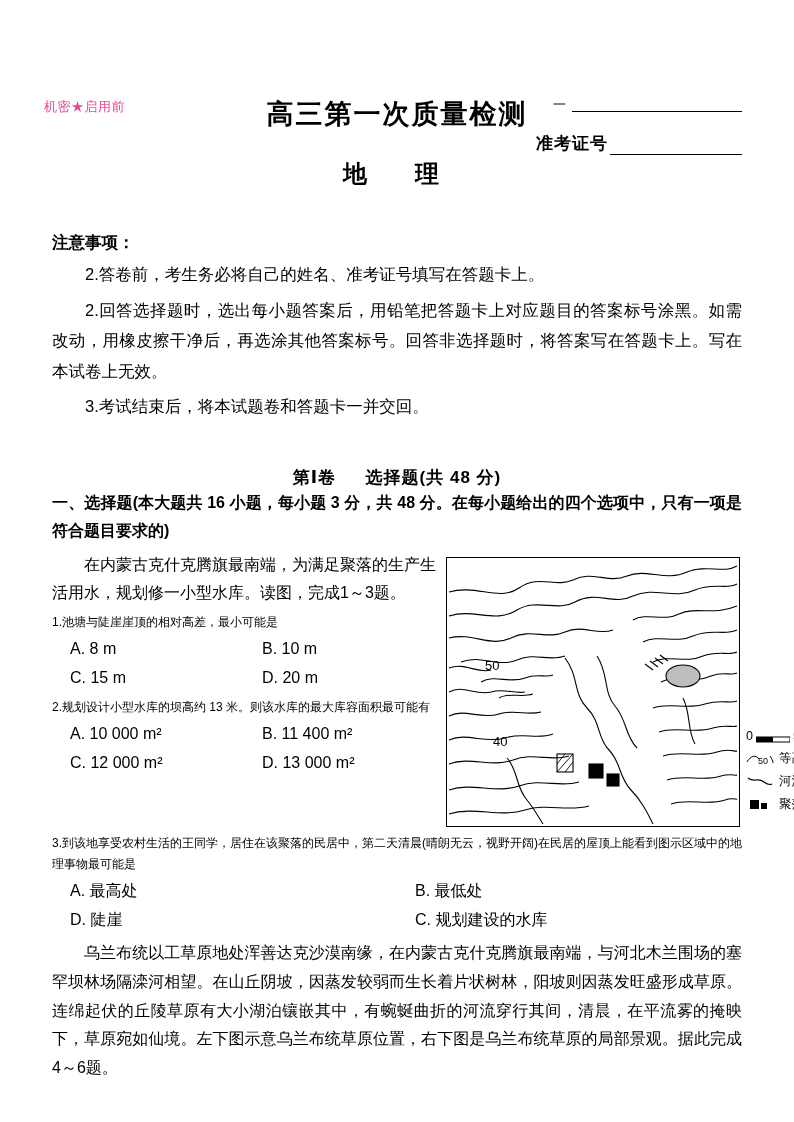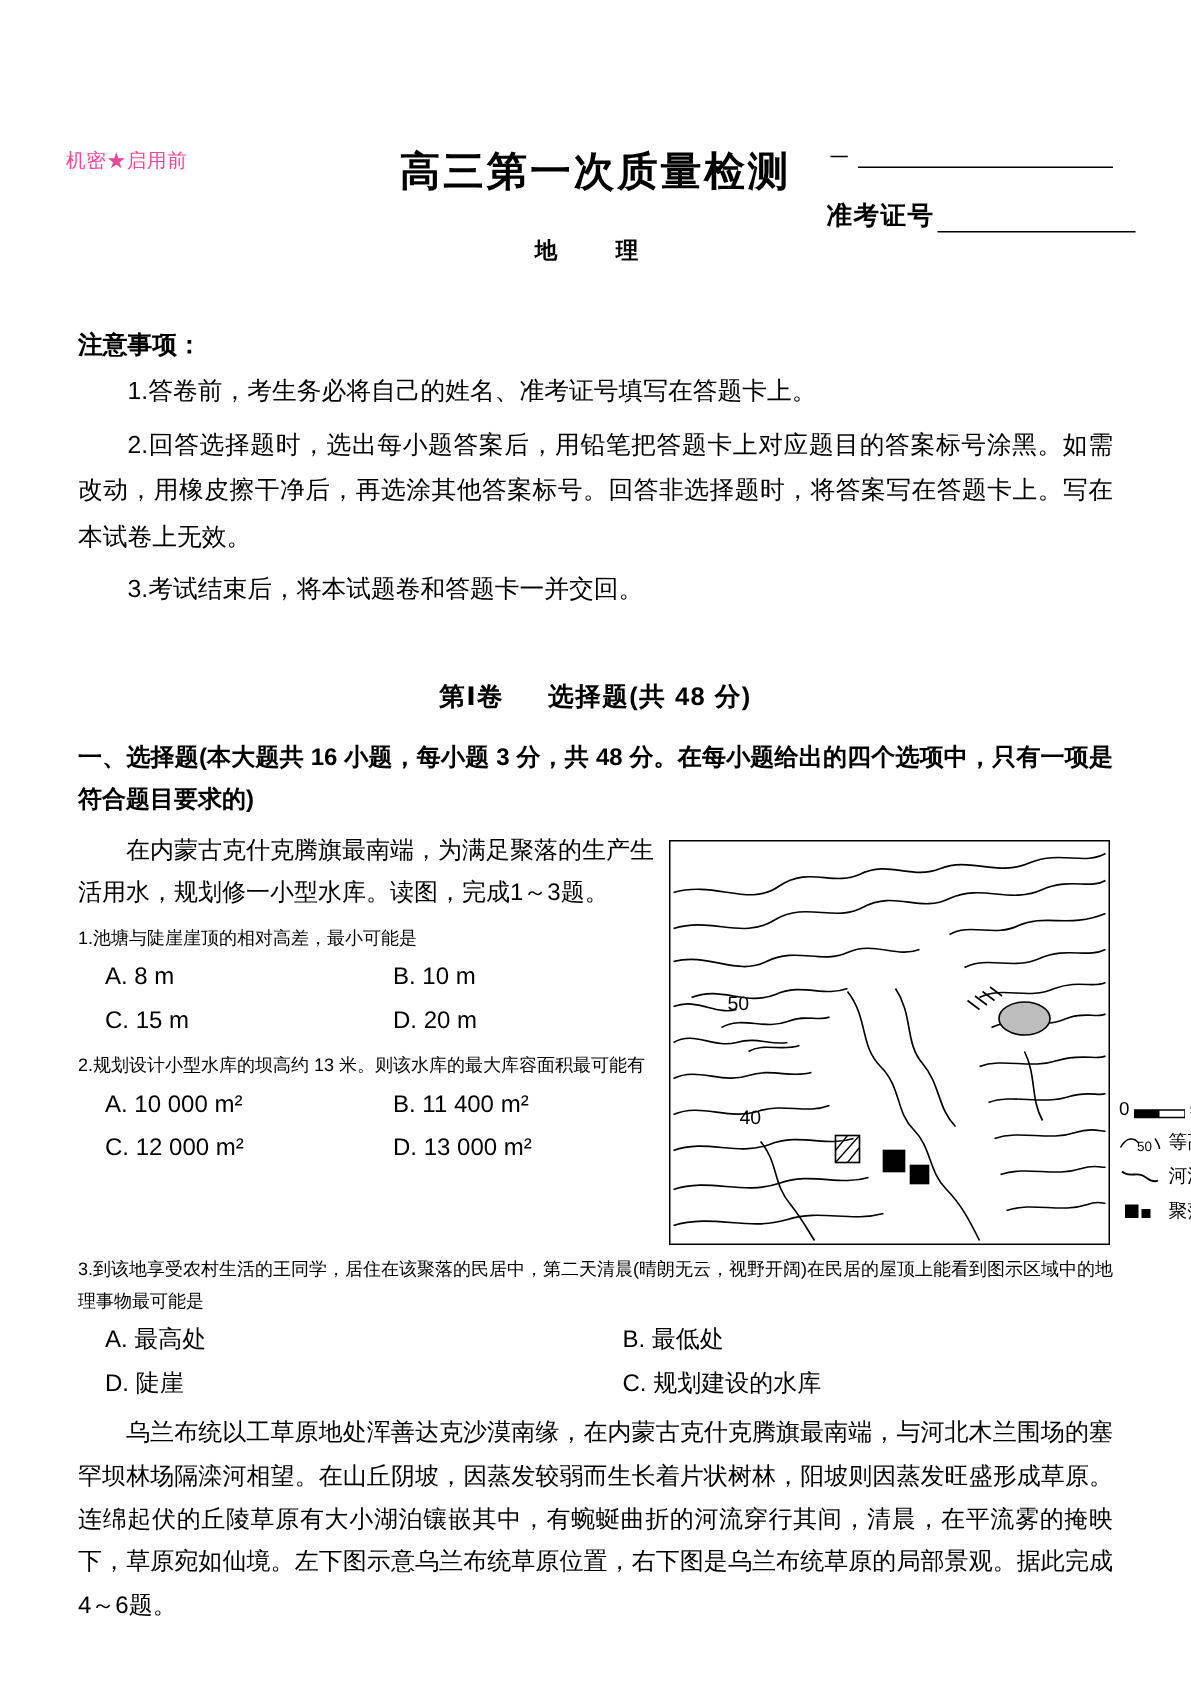--- a/index.html
+++ b/index.html
@@ -41,21 +41,21 @@
   }
   .top-right-mark {
     position: absolute;
     top: 0px;
     right: 228px;
     font-size: 13px;
   }
   .admit-row {
     position: absolute;
     top: 36px;
-    right: 37px;
+    right: 52px;
     display: flex;
     align-items: flex-end;
   }
   .admit-label {
     font-size: 17px;
     font-weight: bold;
     letter-spacing: 1px;
     white-space: nowrap;
   }
   .admit-blank {
@@ -68,21 +68,21 @@
   .main-title {
     text-align: center;
     font-size: 27px;
     font-weight: bold;
     letter-spacing: 2px;
     margin-top: 96px;
     font-family: "Liberation Sans", "DejaVu Sans", sans-serif;
   }
   .subject-title {
     text-align: center;
-    font-size: 15px;
+    font-size: 24px;
     font-weight: bold;
     letter-spacing: 12px;
     margin-top: 26px;
     font-family: "Liberation Sans", "DejaVu Sans", sans-serif;
   }
   
   .notice-head {
     margin-top: 42px;
     font-size: 16.5px;
     font-weight: bold;
@@ -100,21 +100,21 @@
   .section-title {
     text-align: center;
     font-size: 17px;
     font-weight: bold;
     margin-top: 44px;
     letter-spacing: 1px;
     font-family: "Liberation Sans", "DejaVu Sans", sans-serif;
   }
   .section-title .sp { display:inline-block; width: 18px; }
   .q-intro {
-    margin-top: 16px;
+    margin-top: 0;
     font-size: 16px;
     line-height: 1.75;
     font-weight: bold;
     text-align: justify;
     font-family: "Liberation Sans", "DejaVu Sans", sans-serif;
   }
   
   .block-wrap {
     position: relative;
     margin-top: 6px;
@@ -188,21 +188,21 @@
 
   <div class="admit-row">
     <span class="admit-label">准考证号</span>
     <span class="admit-blank"></span>
   </div>
 
   <div class="main-title">高三第一次质量检测</div>
   <div class="subject-title">地　理</div>
 
   <div class="notice-head">注意事项：</div>
-  <div class="notice-item">1.答卷前，考生务必将自己的姓名、准考证号填写在答题卡上。</div>
+  <div class="notice-item">2.答卷前，考生务必将自己的姓名、准考证号填写在答题卡上。</div>
   <div class="notice-item">2.回答选择题时，选出每小题答案后，用铅笔把答题卡上对应题目的答案标号涂黑。如需改动，用橡皮擦干净后，再选涂其他答案标号。回答非选择题时，将答案写在答题卡上。写在本试卷上无效。</div>
   <div class="notice-item">3.考试结束后，将本试题卷和答题卡一并交回。</div>
 
   <div class="section-title">
     <span>第Ⅰ卷</span>
     <span class="sp"></span>
     <span>选择题(共 48 分)</span>
   </div>
 
   <div class="q-intro">一、选择题(本大题共 16 小题，每小题 3 分，共 48 分。在每小题给出的四个选项中，只有一项是符合题目要求的)</div>

